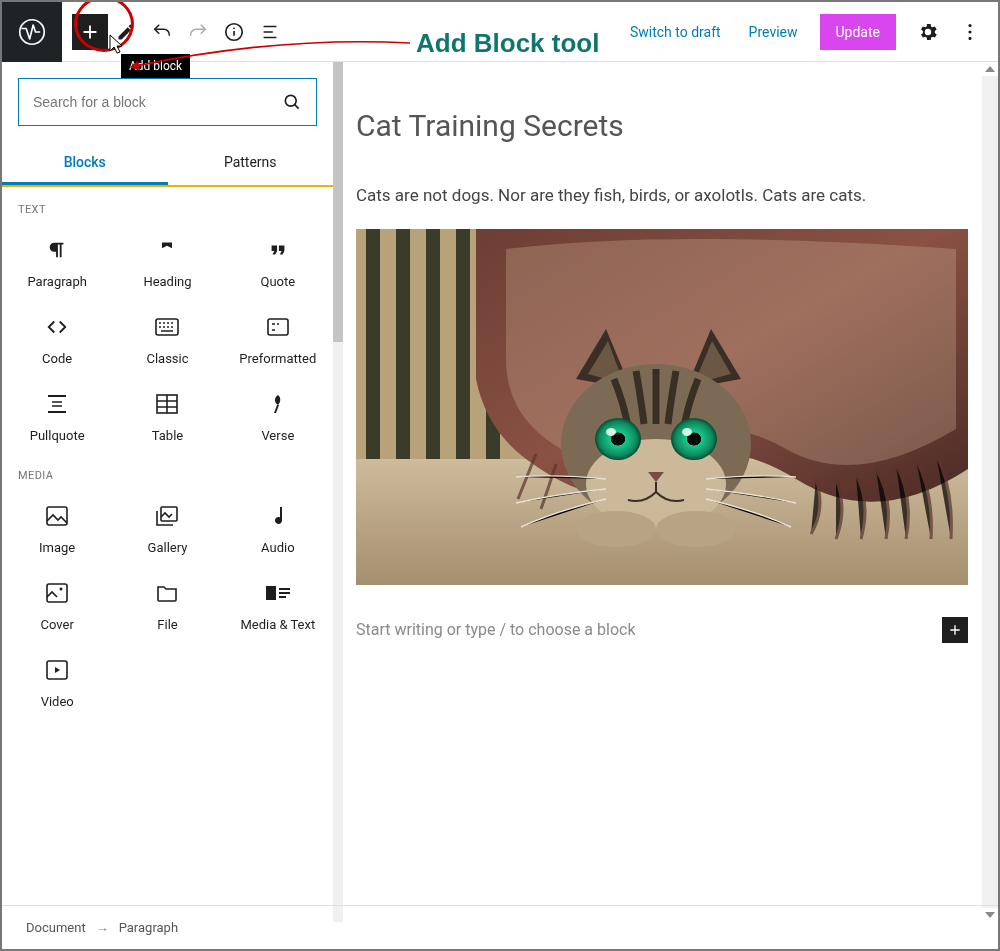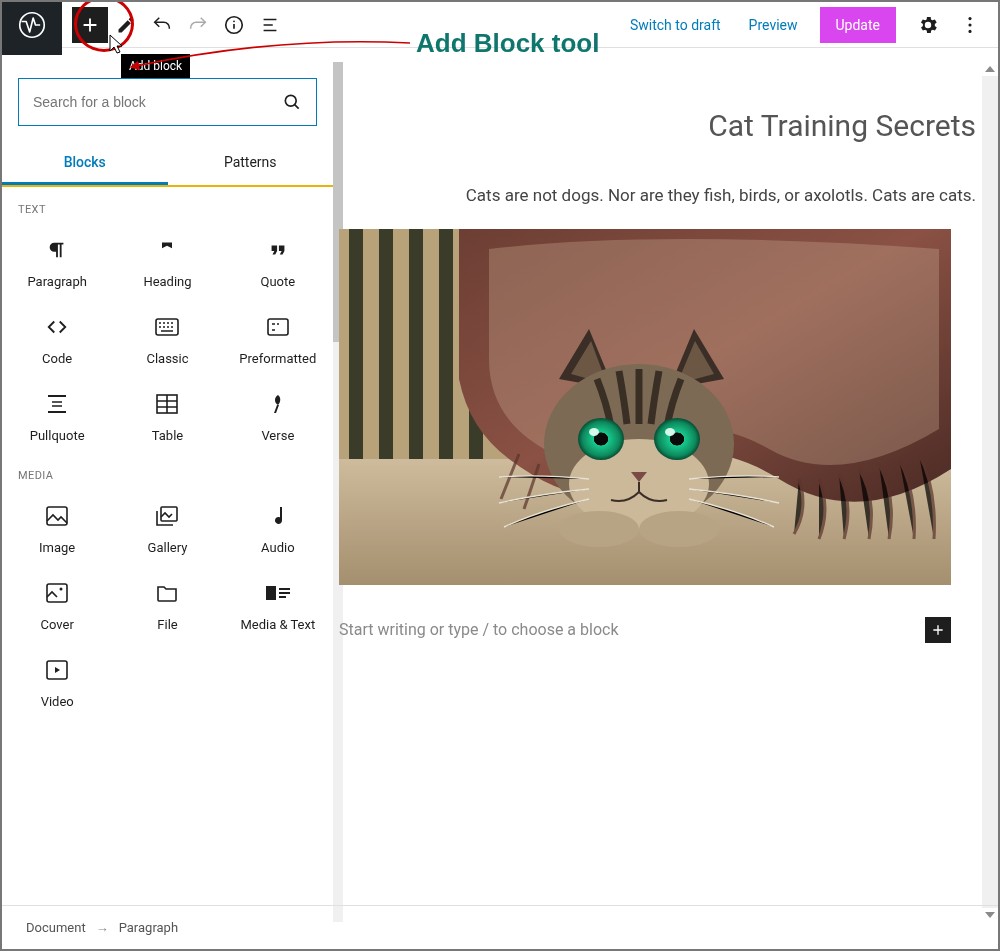--- a/index.html
+++ b/index.html
@@ -1,19 +1,19 @@
 <!DOCTYPE html>
 <html><head>
 <meta charset="utf-8">
 <style>
   * { box-sizing: border-box; margin: 0; padding: 0; }
   body { font-family: -apple-system, BlinkMacSystemFont, "Segoe UI", Roboto, sans-serif; font-size: 13px; color: #1e1e1e; background:#fff; }
   .frame { width:1000px; height:951px; border:2px solid #777; position:relative; overflow:hidden; background:#fff;}
   
-  .topbar { height:46px; display:flex; align-items:center; border-bottom:1px solid #e0e0e0; position:relative; }
+  .topbar { height:60px; display:flex; align-items:center; border-bottom:1px solid #e0e0e0; position:relative; }
   .wp-logo { width:60px; height:60px; background:#1d2327; display:flex; align-items:center; justify-content:center; color:#fff; }
   .addblock { width:36px; height:36px; background:#1e1e1e; display:flex; align-items:center; justify-content:center; color:#fff; margin-left:10px; position:relative; }
   .tool-icn { width:36px; height:36px; display:flex; align-items:center; justify-content:center; color:#1e1e1e; }
   .tool-icn.dis { color:#aaa; }
   .spacer { flex:1; }
   .link-btn { color:#007cba; padding:0 14px; font-size:14px; cursor:pointer; }
   .update-btn { background:#d946ef; color:#fff; padding:10px 16px; font-size:14px; margin:0 8px; cursor:pointer; }
   .tooltip { position:absolute; left:74px; top:52px; background:#000; color:#fff; font-size:12px; padding:5px 8px; white-space:nowrap; z-index:50;margin-left:45px; }
   
   .anno-circle { position:absolute; left:72px; top:-6px; width:60px; height:56px; border:3px solid #c00; border-radius:50%; z-index:60; pointer-events:none; }
@@ -31,21 +31,21 @@
   .tab.active { font-weight:500; border-bottom:3px solid #007cba; color:#007cba; }
   .cats { flex:1; overflow:auto; padding:0 0 10px 0; }
   .cat-title { font-size:11px; color:#757575; padding:16px 16px 6px; letter-spacing:.4px; text-transform:uppercase;}
   .grid { display:grid; grid-template-columns:repeat(3,1fr); }
   .blk { display:flex; flex-direction:column; align-items:center; padding:16px 4px 10px; cursor:pointer; }
   .blk .icn { width:24px; height:24px; display:flex; align-items:center; justify-content:center; color:#1e1e1e; margin-bottom:12px; }
   .blk .lbl { font-size:13px; color:#1e1e1e; text-align:center; }
   .ins-scroll { position:absolute; right:-10px; top:0; width:10px; height:100%; background:#f0f0f0;}
   .ins-scroll .thumb{ position:absolute; top:0; width:10px; height:280px; background:#c4c4c4;}
   
-  .canvas { flex:1; overflow:auto; padding:46px 22px 20px 5px; position:relative;text-align:right;}
+  .canvas { flex:1; overflow:auto; padding:46px 22px 20px 22px; position:relative;}
   .post-title { font-size:30px; font-weight:400; color:#555; margin-bottom:40px; }
   .para { font-size:17px; color:#444; margin-bottom:20px; line-height:1.5;}
   .img-block { width:100%; max-width:612px; height:356px; background:#6b5a4a; position:relative; overflow:hidden; margin-bottom:32px;}
   .placeholder-row { display:flex; align-items:center; justify-content:space-between; max-width:612px;}
   .placeholder { font-size:16px; color:#8a8a8a; }
   .mini-add { width:26px; height:26px; background:#1e1e1e; color:#fff; display:flex; align-items:center; justify-content:center; }
   .canvas-scroll { position:absolute; right:0; top:0; width:16px; height:100%; }
   .canvas-scroll .tr{position:absolute; right:0; top:14px; bottom:14px; width:16px; background:#f0f0f0;}
   
   .footer { position:absolute; left:0; right:0; bottom:0; height:44px; border-top:1px solid #e0e0e0; display:flex; align-items:center; padding:0 24px; font-size:13px; color:#555;}

